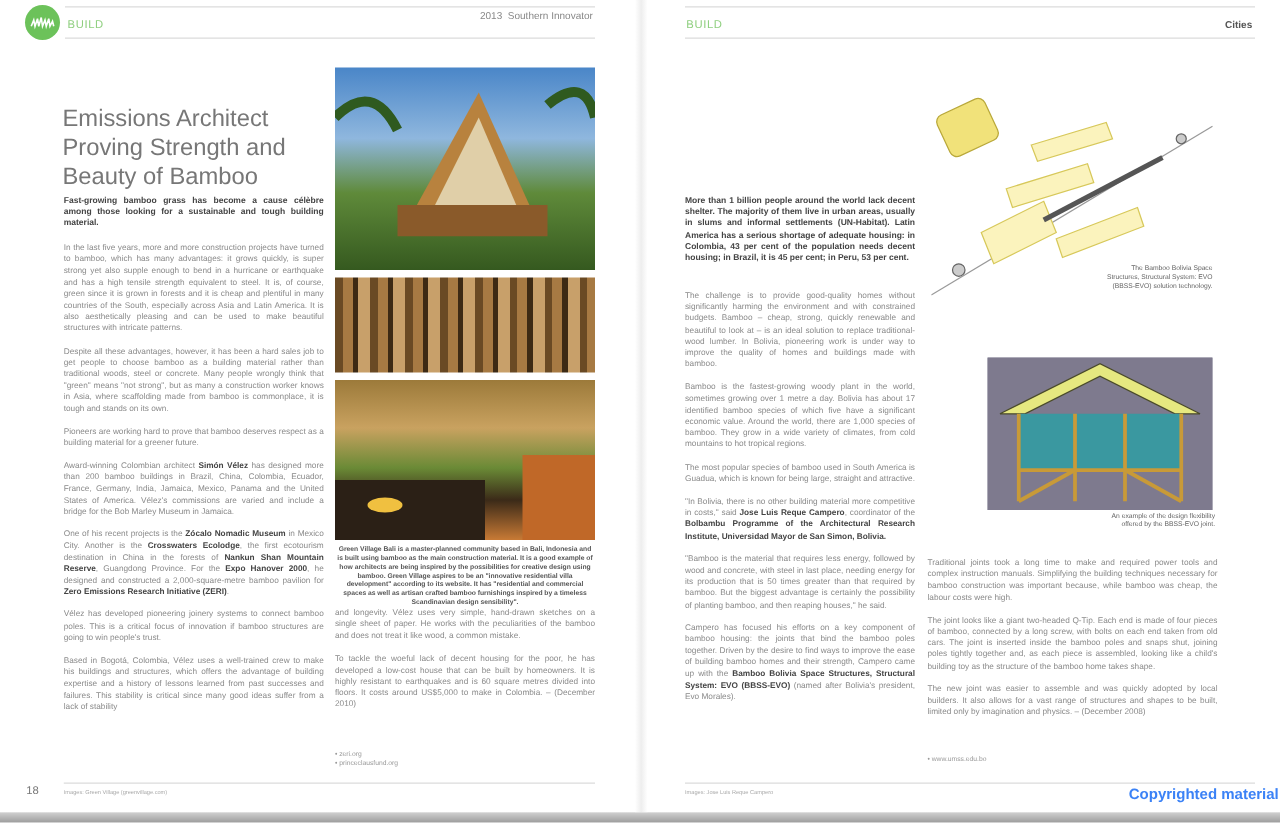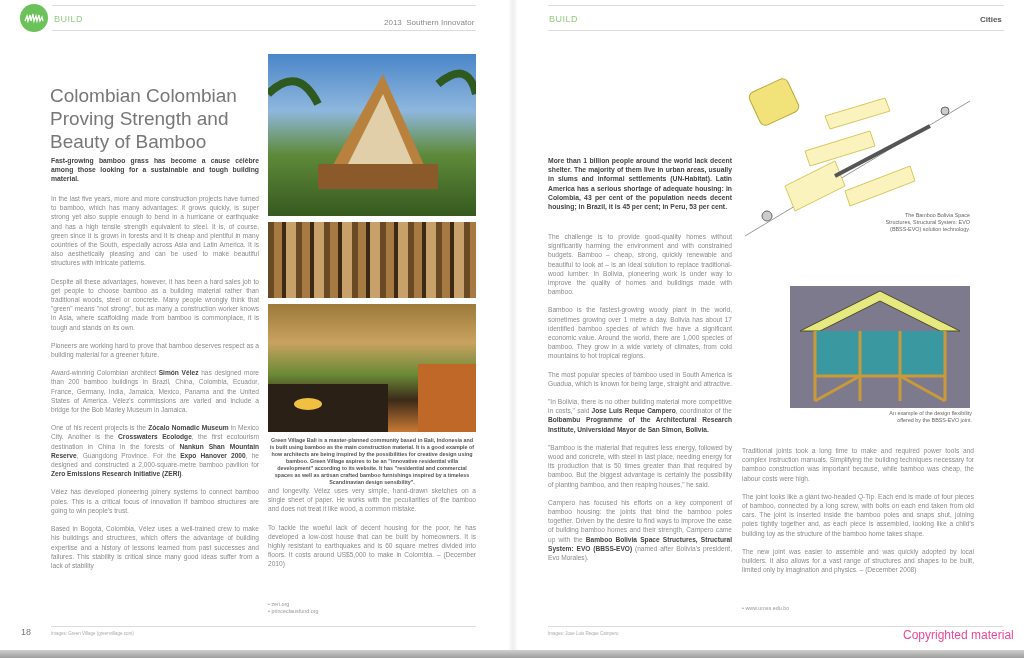--- a/index.html
+++ b/index.html
@@ -20,21 +20,21 @@
   .title { position: absolute; font-size: 19px; line-height: 23px; color: #777; font-weight: normal; }
   .lead { position: absolute; font-size: 6.8px; line-height: 9.2px; color: #444; font-weight: bold; text-align: justify; }
   .body { position: absolute; font-size: 6.6px; line-height: 9.2px; color: #8a8a8a; text-align: justify; }
   .body p { margin-bottom: 9px; }
   .body b { color: #444; }
   .caption { position: absolute; font-size: 5.4px; line-height: 7px; color: #555; text-align: center; font-weight: bold; }
   .caption.right { text-align: right; font-weight: normal; color: #666; }
   .links { position: absolute; font-size: 5.4px; line-height: 7px; color: #999; }
   .credit { position: absolute; font-size: 4.5px; color: #aaa; }
   .pagenum { position: absolute; font-size: 9px; color: #777; }
-  .watermark { position: absolute; font-size: 12px; color: #ec4899; }
+  .watermark { position: absolute; font-size: 12px; color: #3b82f6; font-weight: bold; }
 
   
   .photo { position: absolute; overflow: hidden; }
   .photo1 { left: 268px; top: 54px; width: 208px; height: 162px; background: linear-gradient(#4a86c8 0%, #8fb7de 35%, #5f8a3a 62%, #35591f 100%); }
   .photo2 { left: 268px; top: 222px; width: 208px; height: 76px; background: repeating-linear-gradient(90deg, #6a4a24 0 6px, #a77a43 6px 14px, #3d2a14 14px 18px, #c8a06a 18px 28px); }
   .photo3 { left: 268px; top: 304px; width: 208px; height: 128px; background: linear-gradient(#9c7a3a 0%, #c9a260 30%, #6a8a36 55%, #3b2a18 75%, #c87a35 100%); }
 
   .diagram { position: absolute; left: 745px; top: 66px; width: 230px; height: 190px; }
   .house { position: absolute; left: 790px; top: 286px; width: 180px; height: 122px; background: #7e7a8e; }
 </style>
@@ -45,30 +45,30 @@
   <div class="gutter"></div>
 
   <div class="hdr-line" style="left:52px;top:5px;width:424px;"></div>
   <div class="hdr-line" style="left:52px;top:30px;width:424px;"></div>
   <div class="logo">
     <svg width="20" height="12" viewBox="0 0 20 12">
         <path d="M1 9 L3 4 L4 9 L6 3 L7 9 L9 2 L10 9 L12 4 L13 9 L15 3 L16 9 L18 5 L19 9" stroke="#fff" stroke-width="1.3" fill="none"></path>
       </svg>
   </div>
   <div class="section-tag" style="left:54px;top:14px;">BUILD</div>
-  <div class="running-head" style="left:384px;top:18px;text-align:right;">
+  <div class="running-head" style="left:384px;top:8px;text-align:right;">
     <span>2013</span>&nbsp;&nbsp;<span>Southern Innovator</span>
   </div>
 
   <div class="hdr-line" style="left:548px;top:5px;width:456px;"></div>
   <div class="hdr-line" style="left:548px;top:30px;width:456px;"></div>
   <div class="section-tag" style="left:549px;top:14px;">BUILD</div>
   <div class="running-head" style="left:980px;top:15px;"><b>Cities</b></div>
 
-  <h1 class="title" style="left:50px;top:84px;width:215px;">Colombian Colombian Proving Strength and Beauty of Bamboo</h1>
+  <h1 class="title" style="left:50px;top:84px;width:215px;">Emissions Architect Proving Strength and Beauty of Bamboo</h1>
   <div class="lead" style="left:51px;top:156px;width:208px;">Fast-growing bamboo grass has become a cause célèbre among those looking for a sustainable and tough building material.</div>
 
   <div class="body" style="left:51px;top:194px;width:208px;">
     <p>In the last five years, more and more construction projects have turned to bamboo, which has many advantages: it grows quickly, is super strong yet also supple enough to bend in a hurricane or earthquake and has a high tensile strength equivalent to steel. It is, of course, green since it is grown in forests and it is cheap and plentiful in many countries of the South, especially across Asia and Latin America. It is also aesthetically pleasing and can be used to make beautiful structures with intricate patterns.</p>
     <p>Despite all these advantages, however, it has been a hard sales job to get people to choose bamboo as a building material rather than traditional woods, steel or concrete. Many people wrongly think that "green" means "not strong", but as many a construction worker knows in Asia, where scaffolding made from bamboo is commonplace, it is tough and stands on its own.</p>
     <p>Pioneers are working hard to prove that bamboo deserves respect as a building material for a greener future.</p>
     <p><span>Award-winning Colombian architect </span><b>Simón Vélez</b><span> has designed more than 200 bamboo buildings in Brazil, China, Colombia, Ecuador, France, Germany, India, Jamaica, Mexico, Panama and the United States of America. Vélez's commissions are varied and include a bridge for the Bob Marley Museum in Jamaica.</span></p>
     <p><span>One of his recent projects is the </span><b>Zócalo Nomadic Museum</b><span> in Mexico City. Another is the </span><b>Crosswaters Ecolodge</b><span>, the first ecotourism destination in China in the forests of </span><b>Nankun Shan Mountain Reserve</b><span>, Guangdong Province. For the </span><b>Expo Hanover 2000</b><span>, he designed and constructed a 2,000-square-metre bamboo pavilion for </span><b>Zero Emissions Research Initiative (ZERI)</b><span>.</span></p>
     <p>Vélez has developed pioneering joinery systems to connect bamboo poles. This is a critical focus of innovation if bamboo structures are going to win people's trust.</p>
     <p>Based in Bogotá, Colombia, Vélez uses a well-trained crew to make his buildings and structures, which offers the advantage of building expertise and a history of lessons learned from past successes and failures. This stability is critical since many good ideas suffer from a lack of stability</p>

